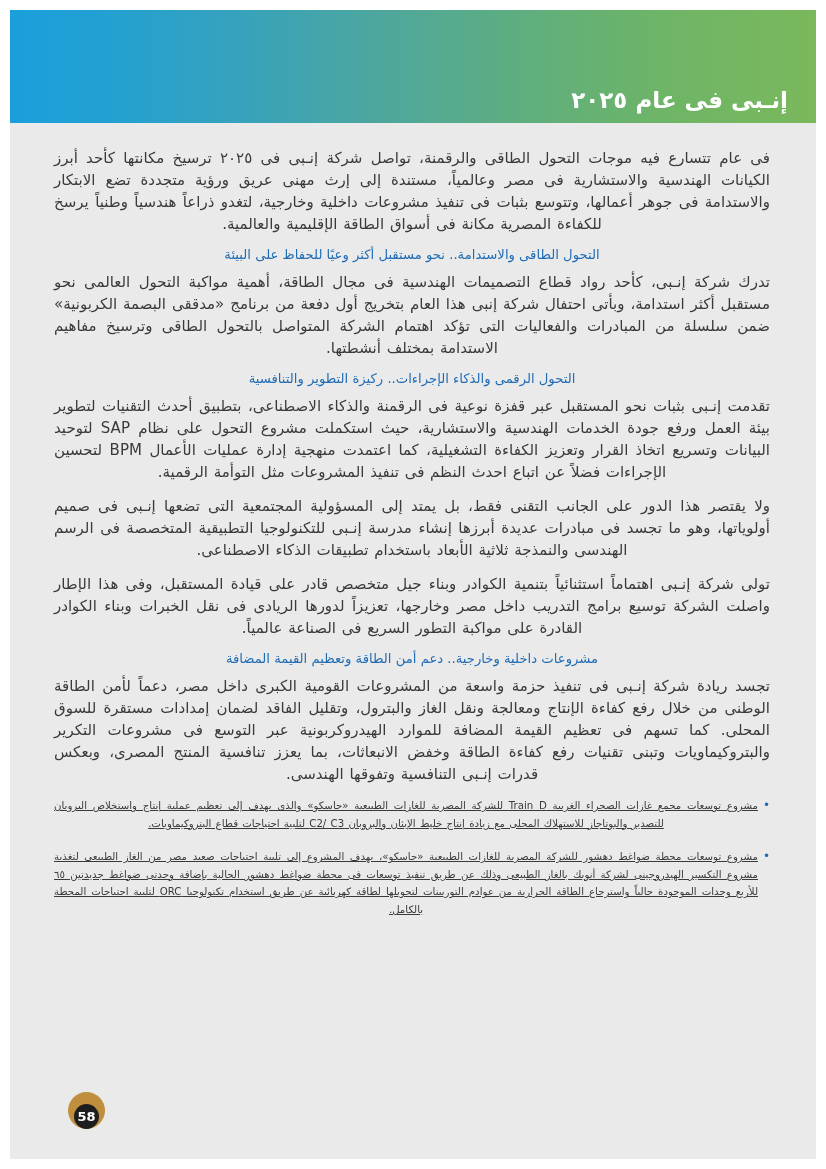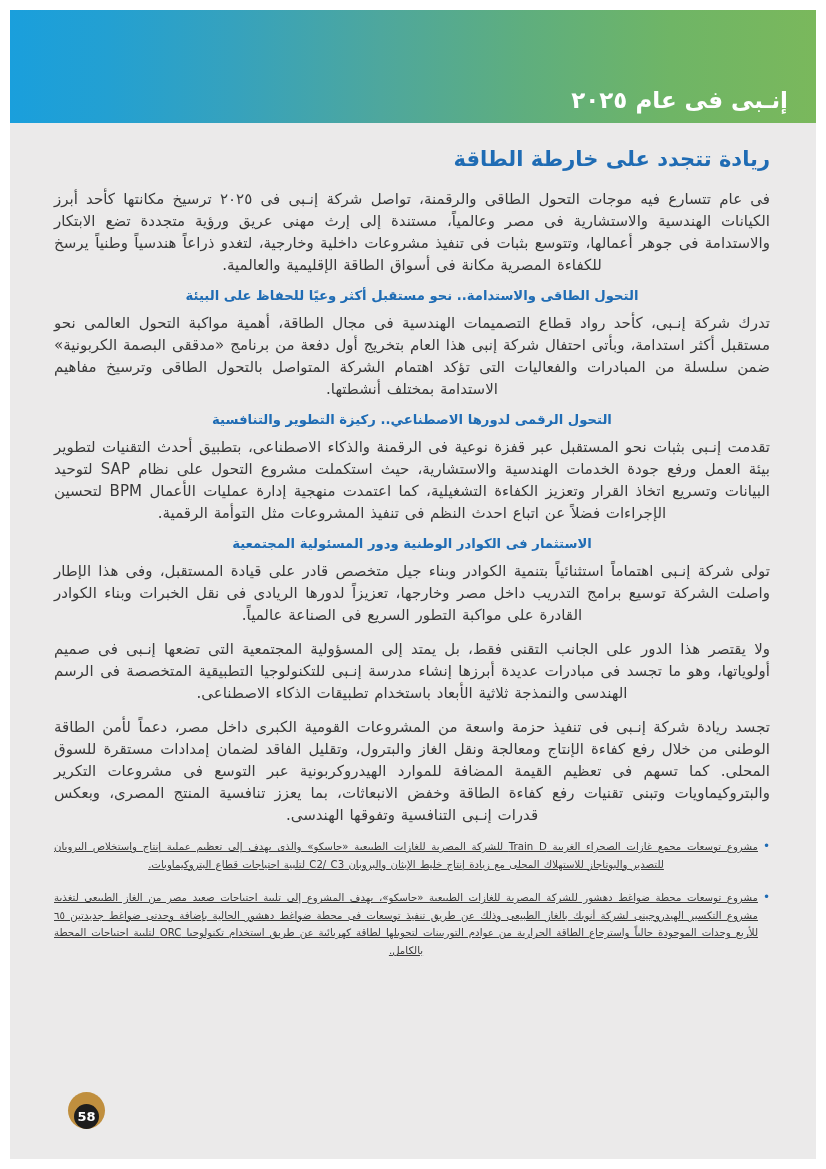--- a/index.html
+++ b/index.html
@@ -89,21 +89,21 @@
     text-align: justify;
     text-align-last: center;
     margin-bottom: 12px;
     letter-spacing: 0.1px;
     word-spacing: 1px;
   }
 
   .section-head {
     color: #1f6cb4;
     font-size: 13.2px;
-    font-weight: bold;
+    font-weight: normal;
     text-align: center;
     margin-top: 6px;
     margin-bottom: 9px;
     letter-spacing: 0.1px;
   }
 
   .section-head.sub {
     font-size: 12.6px;
   }
 
@@ -169,34 +169,33 @@
 
 <div class="page">
   <div class="paper">
 
     <div class="banner">
       <div class="banner-title">إنـبى فى عام ٢٠٢٥</div>
     </div>
 
     <div class="content">
 
-      <h1 class="page-title">ريادة تتجدد على خارطة الطاقة</h1>
 
       <p class="para">فى عام تتسارع فيه موجات التحول الطاقى والرقمنة، تواصل شركة إنـبى فى ٢٠٢٥ ترسيخ مكانتها كأحد أبرز الكيانات الهندسية والاستشارية فى مصر وعالمياً، مستندة إلى إرث مهنى عريق ورؤية متجددة تضع الابتكار والاستدامة فى جوهر أعمالها، وتتوسع بثبات فى تنفيذ مشروعات داخلية وخارجية، لتغدو ذراعاً هندسياً وطنياً يرسخ للكفاءة المصرية مكانة فى أسواق الطاقة الإقليمية والعالمية.</p>
 
       <h2 class="section-head">التحول الطاقى والاستدامة.. نحو مستقبل أكثر وعيًا للحفاظ على البيئة</h2>
       <p class="para">تدرك شركة إنـبى، كأحد رواد قطاع التصميمات الهندسية فى مجال الطاقة، أهمية مواكبة التحول العالمى نحو مستقبل أكثر استدامة، وبأتى احتفال شركة إنبى هذا العام بتخريج أول دفعة من برنامج «مدققى البصمة الكربونية» ضمن سلسلة من المبادرات والفعاليات التى تؤكد اهتمام الشركة المتواصل بالتحول الطاقى وترسيخ مفاهيم الاستدامة بمختلف أنشطتها.</p>
 
-      <h2 class="section-head">التحول الرقمى لدورها الاصطناعي.. ركيزة التطوير والتنافسية</h2>
+      <h2 class="section-head">التحول الرقمى والذكاء الإجراءات.. ركيزة التطوير والتنافسية</h2>
       <p class="para">تقدمت إنـبى بثبات نحو المستقبل عبر قفزة نوعية فى الرقمنة والذكاء الاصطناعى، بتطبيق أحدث التقنيات لتطوير بيئة العمل ورفع جودة الخدمات الهندسية والاستشارية، حيث استكملت مشروع التحول على نظام SAP لتوحيد البيانات وتسريع اتخاذ القرار وتعزيز الكفاءة التشغيلية، كما اعتمدت منهجية إدارة عمليات الأعمال BPM لتحسين الإجراءات فضلاً عن اتباع احدث النظم فى تنفيذ المشروعات مثل التوأمة الرقمية.</p>
 
-      <h2 class="section-head">الاستثمار فى الكوادر الوطنية ودور المسئولية المجتمعية</h2>
+      <p class="para">ولا يقتصر هذا الدور على الجانب التقنى فقط، بل يمتد إلى المسؤولية المجتمعية التى تضعها إنـبى فى صميم أولوياتها، وهو ما تجسد فى مبادرات عديدة أبرزها إنشاء مدرسة إنـبى للتكنولوجيا التطبيقية المتخصصة فى الرسم الهندسى والنمذجة ثلاثية الأبعاد باستخدام تطبيقات الذكاء الاصطناعى.</p>
       <p class="para">تولى شركة إنـبى اهتماماً استثنائياً بتنمية الكوادر وبناء جيل متخصص قادر على قيادة المستقبل، وفى هذا الإطار واصلت الشركة توسيع برامج التدريب داخل مصر وخارجها، تعزيزاً لدورها الريادى فى نقل الخبرات وبناء الكوادر القادرة على مواكبة التطور السريع فى الصناعة عالمياً.</p>
-      <p class="para">ولا يقتصر هذا الدور على الجانب التقنى فقط، بل يمتد إلى المسؤولية المجتمعية التى تضعها إنـبى فى صميم أولوياتها، وهو ما تجسد فى مبادرات عديدة أبرزها إنشاء مدرسة إنـبى للتكنولوجيا التطبيقية المتخصصة فى الرسم الهندسى والنمذجة ثلاثية الأبعاد باستخدام تطبيقات الذكاء الاصطناعى.</p>
-
+
+      <h2 class="section-head">مشروعات داخلية وخارجية.. دعم أمن الطاقة وتعظيم القيمة المضافة</h2>
       <p class="para">تجسد ريادة شركة إنـبى فى تنفيذ حزمة واسعة من المشروعات القومية الكبرى داخل مصر، دعماً لأمن الطاقة الوطنى من خلال رفع كفاءة الإنتاج ومعالجة ونقل الغاز والبترول، وتقليل الفاقد لضمان إمدادات مستقرة للسوق المحلى. كما تسهم فى تعظيم القيمة المضافة للموارد الهيدروكربونية عبر التوسع فى مشروعات التكرير والبتروكيماويات وتبنى تقنيات رفع كفاءة الطاقة وخفض الانبعاثات، بما يعزز تنافسية المنتج المصرى، وبعكس قدرات إنـبى التنافسية وتفوقها الهندسى.</p>
 
 
       <ul class="bullet-list">
         <li class="bullet-item">مشروع توسعات مجمع غازات الصحراء الغربية Train D للشركة المصرية للغازات الطبيعية «جاسكو» والذى يهدف إلى تعظيم عملية إنتاج واستخلاص البروبان للتصدير والبوتاجاز للاستهلاك المحلى مع زيادة إنتاج خليط الإيثان والبروبان C2/ C3 لتلبية احتياجات قطاع البتروكيماويات.</li>
         <li class="bullet-item">مشروع توسعات محطة ضواغط دهشور للشركة المصرية للغازات الطبيعية «جاسكو»، يهدف المشروع إلى تلبية احتياجات صعيد مصر من الغاز الطبيعى لتغذية مشروع التكسير الهيدروجينى لشركة أنوبك بالغاز الطبيعى وذلك عن طريق تنفيذ توسعات فى محطة ضواغط دهشور الحالية بإضافة وحدتى ضواغط جديدتين ٦٥ للأربع وحدات الموجودة حالياً واسترجاع الطاقة الحرارية من عوادم التوربينات لتحويلها لطاقة كهربائية عن طريق استخدام تكنولوجيا ORC لتلبية احتياجات المحطة بالكامل.</li>
       </ul>
 
     </div>
 

